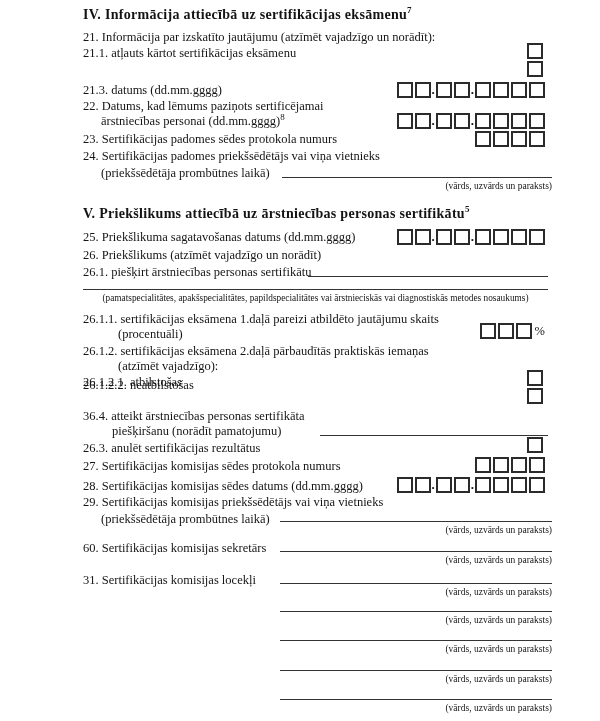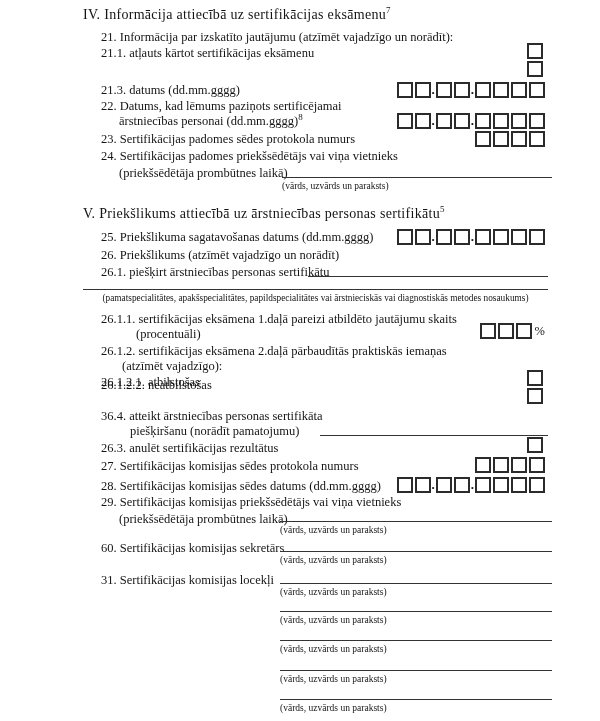--- a/index.html
+++ b/index.html
@@ -12,26 +12,25 @@
     font-family: "Liberation Serif", "DejaVu Serif", serif;
     color: #141414;
     overflow: hidden;
   }
   .abs { position: absolute; }
   .lbl {
     left: 83px;
     font-size: 12.5px;
     line-height: 15px;
     white-space: nowrap;
-    margin-left: 18px;
   }
   .heading {
     left: 83px;
     font-size: 14px;
-    font-weight: normal;
+    font-weight: bold;
     letter-spacing: 0.3px;
     white-space: nowrap;
   }
   sup { font-size: 9px; vertical-align: super; line-height: 0; }
   .bx {
     display: inline-block;
     width: 16px; height: 16px;
     border: 2px solid #2b2b2b;
     background: #ffffff;
     margin-right: 2px;
@@ -50,21 +49,21 @@
   }
   .pct {
     display: inline-block;
     font-size: 12.5px;
     vertical-align: middle;
     margin-left: 3px;
   }
   .fill-line { border-bottom: 1.3px solid #333333; height: 1px; }
   .sig-caption {
     font-size: 9.5px;
-    text-align: left;
+    text-align: right;
     color: #141414;
     white-space: nowrap;
   }
   .wide-caption {
     font-size: 9.3px;
     text-align: center;
     color: #141414;
     white-space: nowrap;
   }
 </style>
@@ -107,21 +106,21 @@
   <div class="abs lbl" style="top:265px">26.1. piešķirt ārstniecības personas sertifikātu</div>
   <div class="abs fill-line" style="top:276px;left:308px;width:240px"></div>
   <div class="abs fill-line" style="top:289px;left:83px;width:465px"></div>
   <div class="abs wide-caption" style="top:293px;left:83px;width:465px">(pamatspecialitātes, apakšspecialitātes, papildspecialitātes vai ārstnieciskās vai diagnostiskās metodes nosaukums)</div>
 
   <div class="abs lbl" style="top:312px">26.1.1. sertifikācijas eksāmena 1.daļā pareizi atbildēto jautājumu skaits</div>
   <div class="abs lbl" style="top:327px;left:118px">(procentuāli)</div>
   <div class="abs boxrow" style="top:321px;right:55px"><span class="boxgroup"><span class="bx"></span><span class="bx"></span><span class="bx"></span></span><span class="pct">%</span></div>
 
   <div class="abs lbl" style="top:344px">26.1.2. sertifikācijas eksāmena 2.daļā pārbaudītās praktiskās iemaņas</div>
-  <div class="abs lbl" style="top:359px;left:104px">(atzīmēt vajadzīgo):</div>
+  <div class="abs lbl" style="top:359px;left:118px">(atzīmēt vajadzīgo):</div>
 
   <div class="abs lbl" style="top:375px">26.1.2.1. atbilstošas</div>
   <span class="abs bx" style="top:370px;right:55px"></span>
 
   <div class="abs lbl" style="top:378px">26.1.2.2. neatbilstošas</div>
   <span class="abs bx" style="top:388px;right:55px"></span>
 
   <div class="abs lbl" style="top:409px">36.4. atteikt ārstniecības personas sertifikāta</div>
   <div class="abs lbl" style="top:424px;left:112px">piešķiršanu (norādīt pamatojumu)</div>
   <div class="abs fill-line" style="top:435px;left:320px;width:228px"></div>

